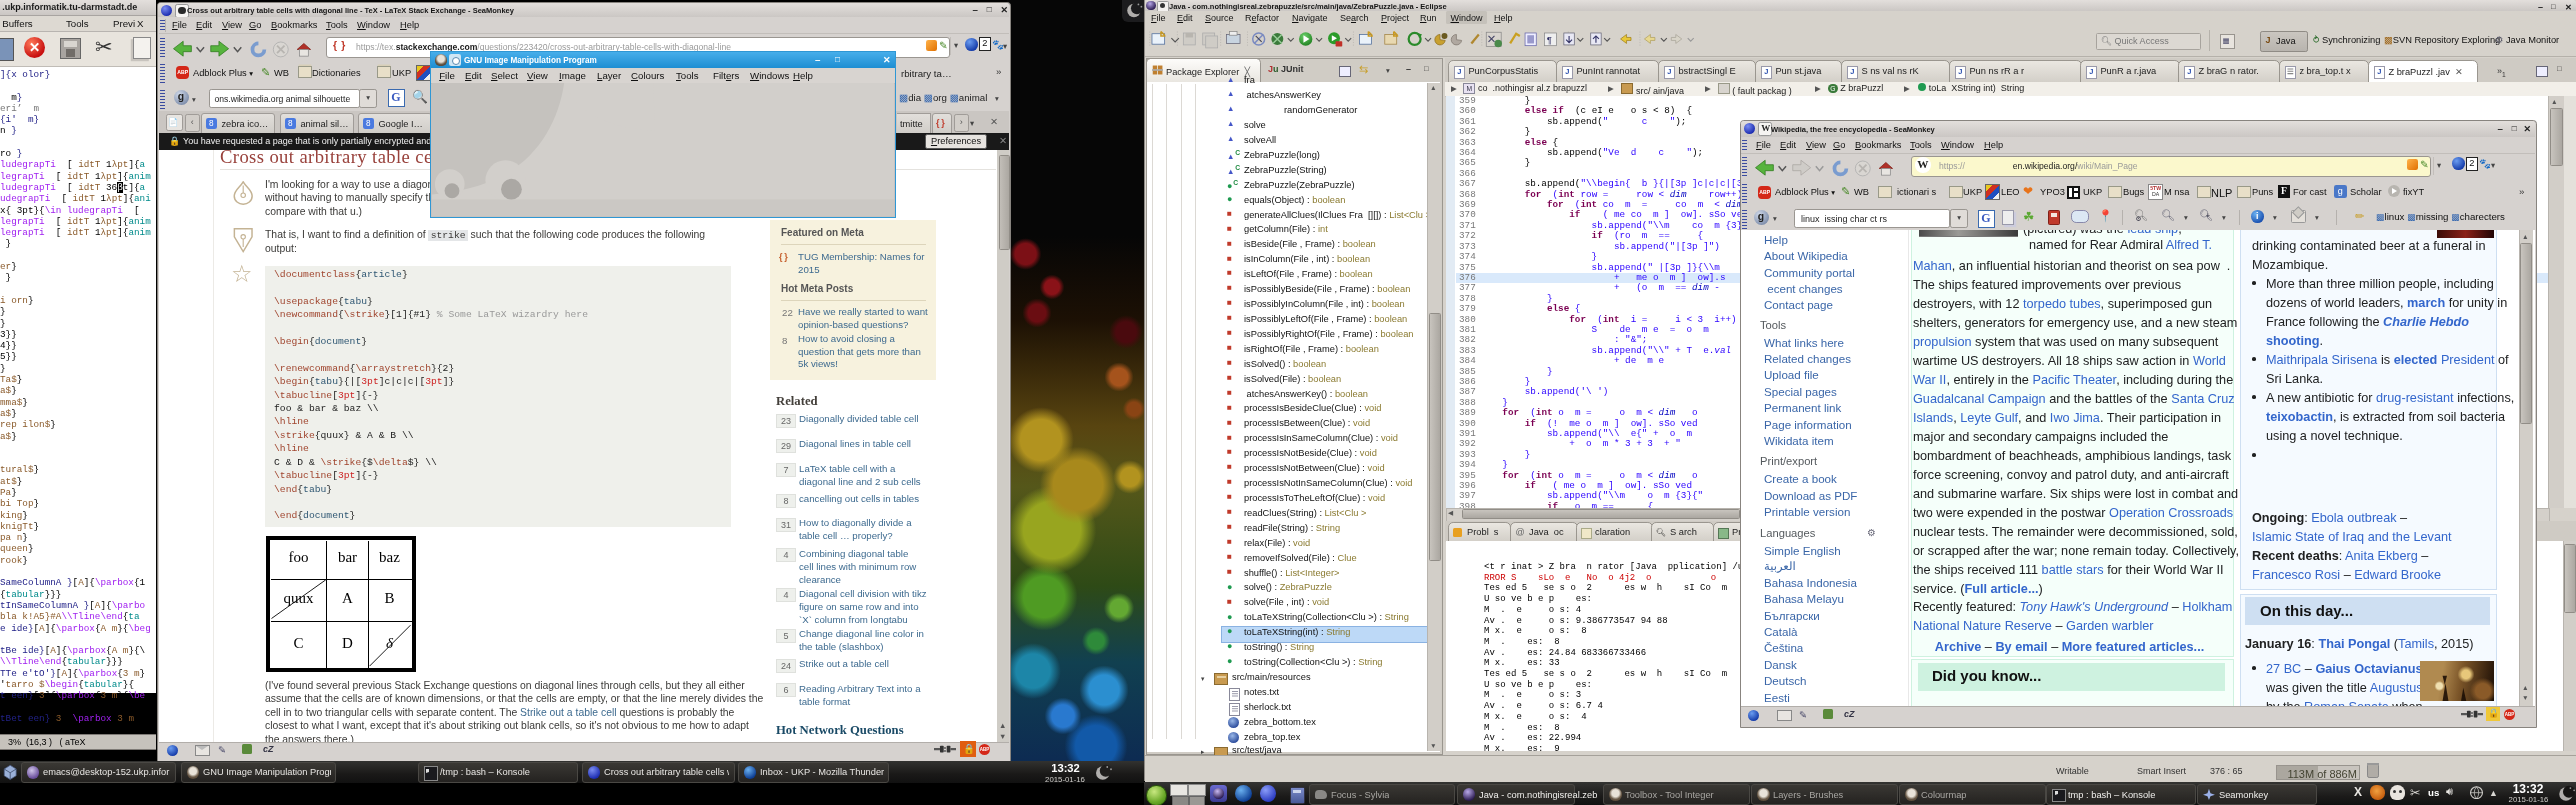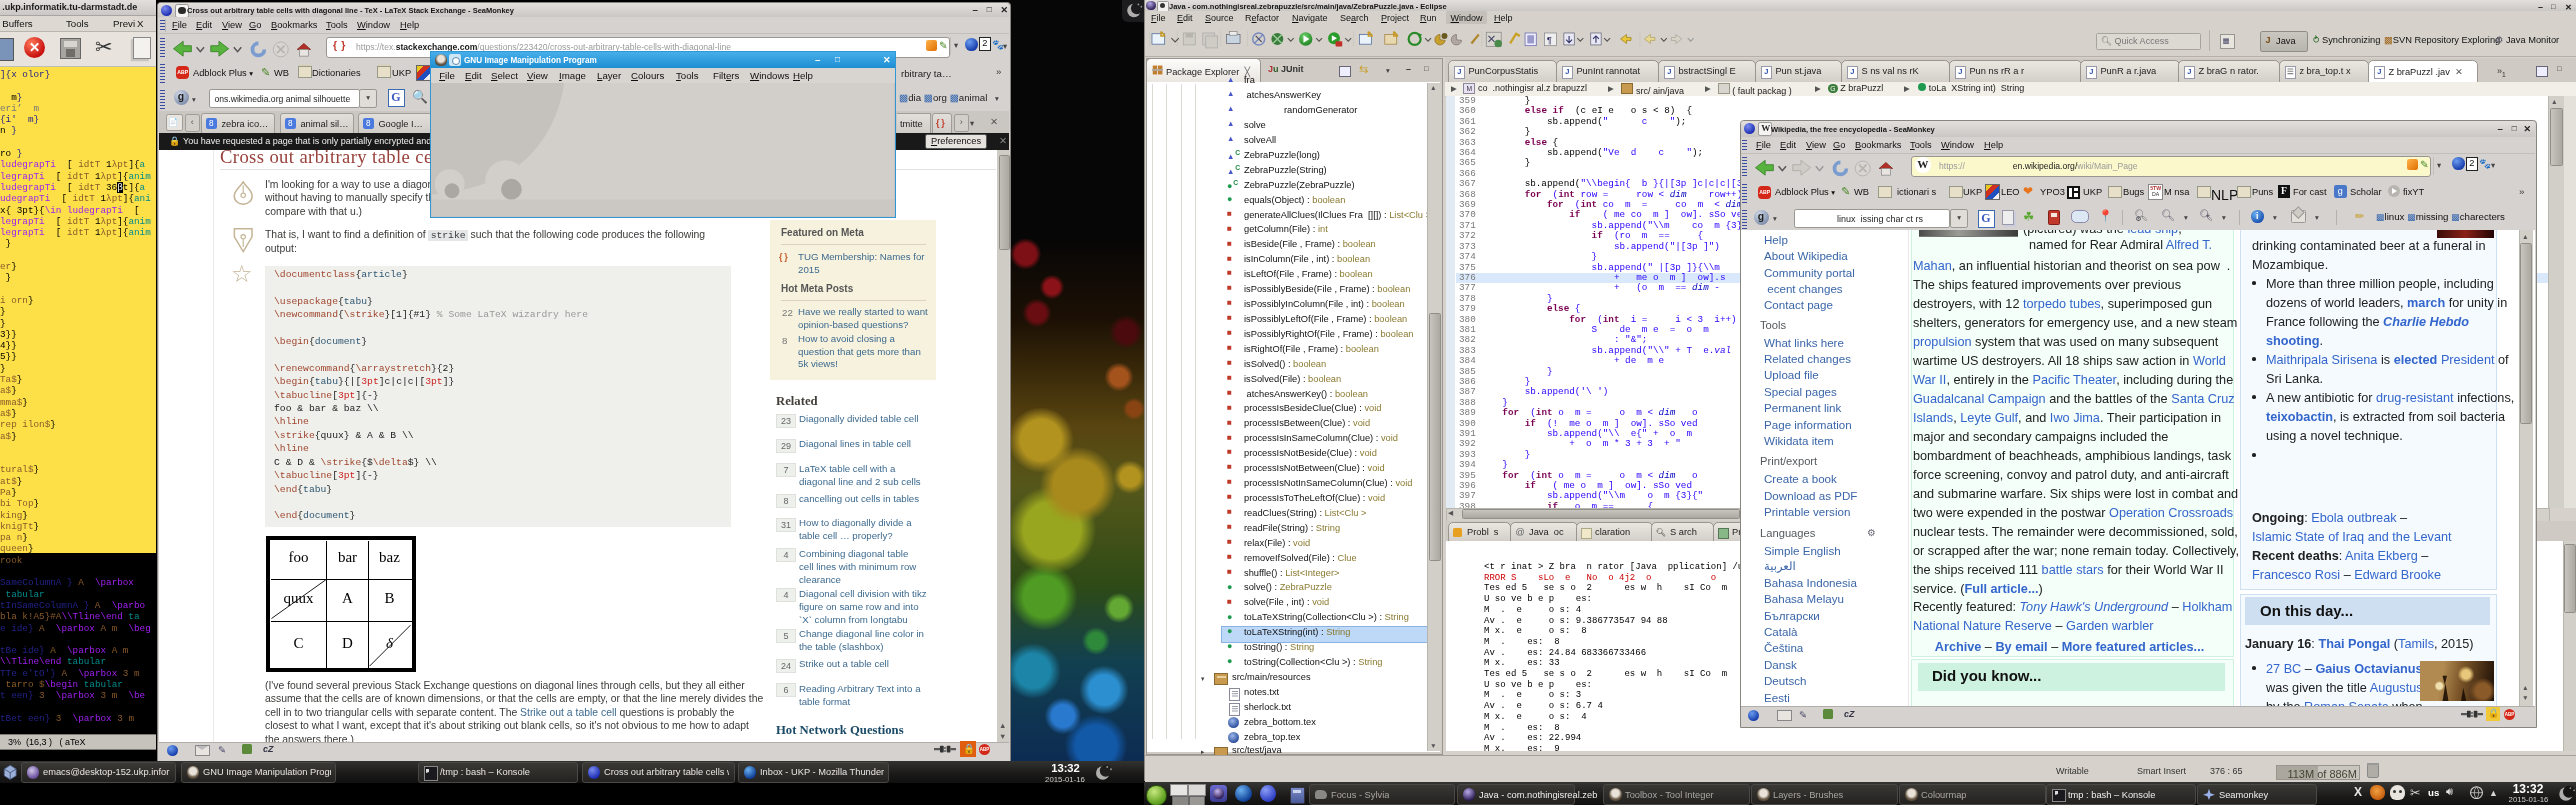--- a/index.html
+++ b/index.html
@@ -29,21 +29,21 @@
  radial-gradient(circle 22.4px at 56px 716px,#2979cf 0 50%,transparent 82%),
  radial-gradient(circle 37px at 89px 746px,#1259a8 0 55%,transparent 85%),
  linear-gradient(#060606 0 31%,#1c1004 42%,#584410 56%,#55571a 64%,#2e4a16 77%,#114050 87%,#0d2b52 100%);"></div>
 <div class="a" style="left:1122px;top:0;width:22.4px;height:21.6px;background:#1c1c1e;border-radius:0 0 0 6px;"><svg width="22.4" height="21.6" viewBox="0 0 30 29">
       <circle cx="16" cy="14" r="9" fill="#b0aeac"></circle>
       <circle cx="20" cy="11" r="8" fill="#1c1c1e"></circle>
       <circle cx="22" cy="6" r="1.2" fill="#999"></circle>
       <circle cx="26" cy="9" r="1.2" fill="#999"></circle>
     </svg></div>
 
-<div class="a" id="emacs" style="left:0;top:0;width:156px;height:553px;background:#fde047;text-decoration:underline;">
+<div class="a" id="emacs" style="left:0;top:0;width:156px;height:693px;background:#ffffff;text-decoration:underline;">
  <div class="a tb" style="left:0;top:0;width:156px;height:15px;border-bottom:0.7px solid #a8a4a1;">
   <span style="font-size:9px;font-weight:bold;color:#1a1a1a;position:absolute;left:2.2px;top:2.2px;">.ukp.informatik.tu-darmstadt.de</span>
  </div>
  <div class="a" style="left:0;top:15.7px;width:156px;height:15.7px;background:#ddd9d2;border-bottom:0.7px solid #b8b4b0;font-size:9.7px;color:#111;">
   <span class="a" style="left:2.2px;top:2.2px;">Buffers</span>
       <span class="a" style="left:66px;top:2.2px;">Tools</span>
       <span class="a" style="left:113px;top:2.2px;">Previ</span>
       <span class="a" style="left:137px;top:2.2px;">X</span>
  </div>
  <div class="a" style="left:0;top:32px;width:156px;height:34px;background:#e8e4dd;border-bottom:0.7px solid #c0bcb6;">
@@ -971,41 +971,41 @@
     <div style="position:absolute;left:1.5px;top:1.5px;width:3.7px;height:9.7px;background:#fff;"></div>
     <div style="position:absolute;left:6.7px;top:1.5px;width:4.5px;height:3.7px;background:#fff;"></div>
     <div style="position:absolute;left:6.7px;top:6.7px;width:4.5px;height:4.5px;background:#fff;"></div>
   </div>
 <div class="a" style="left:2083px;top:187px;font-size:9.3px;color:#111;">UKP</div>
 <div class="a" style="left:2108px;top:186px;width:12px;height:9.7px;background:#e8dfc8;border:0.7px solid #998;"></div>
 <div class="a" style="left:2123px;top:187px;font-size:9.3px;color:#111;">Bugs</div>
 <div class="a" style="left:2148px;top:184px;width:13.4px;height:14px;background:#fff;border:0.7px solid #888;font-size:5.2px;line-height:6px;color:#333;text-align:center;"><b style="color:#b03030;">5TW</b><br>DA</div>
 <div class="a" style="left:2164px;top:187px;font-size:9.3px;color:#111;">M nsa</div>
 <div class="a" style="left:2197px;top:186px;width:12px;height:9.7px;background:#e8dfc8;border:0.7px solid #998;"></div>
-<div class="a" style="left:2211px;top:187px;font-size:14px;color:#111;">NLP</div>
+<div class="a" style="left:2211px;top:187px;font-size:11px;color:#111;">NLP</div>
 <div class="a" style="left:2237px;top:186px;width:12px;height:9.7px;background:#e8dfc8;border:0.7px solid #998;"></div>
 <div class="a" style="left:2252px;top:187px;font-size:9.3px;color:#111;">Puns</div>
 <div class="a" style="left:2278px;top:185px;width:12px;height:12.7px;background:#111;color:#fff;font-size:9.7px;text-align:center;line-height:12.7px;font-family:'Liberation Serif',serif;font-weight:bold;">F</div>
 <div class="a" style="left:2293px;top:187px;font-size:9.3px;color:#111;">For cast</div>
 <div class="a" style="left:2334px;top:185px;width:12.7px;height:12.7px;background:#4a78c8;border-radius:2.2px;color:#fff;font-size:9px;text-align:center;line-height:12.7px;">g</div>
 <div class="a" style="left:2350px;top:187px;font-size:9.3px;color:#111;">Scholar</div>
 <div class="a" style="left:2388px;top:185px;width:12px;height:12px;border-radius:50%;background:#b8b5b0;">
     <div style="position:absolute;left:3.7px;top:3px;border-left:5.2px solid #fff;border-top:3px solid transparent;border-bottom:3px solid transparent;"></div>
   </div>
 <div class="a" style="left:2403px;top:187px;font-size:9.3px;color:#111;">fixYT</div>
 <div class="a" style="left:2519px;top:186px;font-size:9.7px;color:#333;">»</div>
 
 <div class="a" style="left:1741px;top:207px;width:794px;height:23px;background:#d6d2cf;"></div>
 <div class="a" style="left:1742px;top:209px;width:5.2px;height:20px;background:repeating-linear-gradient(#d6d2cf 0 0.7px,#3a4ba0 0.7px 2.2px,#d6d2cf 2.2px 3px) 0 0/2.2px 100%;"></div>
 <div class="a" style="left:1754px;top:210px;width:15px;height:15px;border-radius:50%;background:radial-gradient(circle at 35% 30%,#cfd8e8,#7a8aa8 80%);">
     <span style="position:absolute;left:3.7px;top:0.7px;font-size:10.4px;font-weight:bold;color:#222;">g</span>
   </div>
 <div class="a" style="left:1773px;top:214px;font-size:7.5px;color:#444;">▾</div>
 <div class="a" style="left:1794px;top:209px;width:154px;height:17px;background:#fff;border:0.7px solid #9a9691;border-radius:2.2px;">
-    <span style="position:absolute;left:6px;top:3.7px;font-size:9px;color:#222;white-space:nowrap;margin-left:36px;">linux&nbsp; issing char ct rs</span>
+    <span style="position:absolute;left:6px;top:3.7px;font-size:9px;color:#222;white-space:nowrap;">linux&nbsp; issing char ct rs</span>
   </div>
 <div class="a" style="left:1950px;top:209px;width:16.4px;height:17px;background:#e0dcd8;border:0.7px solid #9a9691;border-radius:2.2px;text-align:center;font-size:7.5px;color:#444;line-height:16.4px;">▾</div>
 <div class="a" style="left:1978px;top:210px;width:15px;height:15.7px;background:#fff;border:0.7px solid #3a6ab0;">
     <span style="position:absolute;left:2.2px;top:0px;font-size:12px;font-weight:bold;color:#3a5ac0;font-family:'Liberation Serif',serif;">G</span>
   </div>
 <div class="a" style="left:2002px;top:210px;width:10.4px;height:12.7px;background:#eee;border:0.7px solid #99a;box-shadow:2.2px 2.2px 0 #ccd;"></div>
 <div class="a" style="left:2023px;top:209px;font-size:12.7px;color:#5aa832;">☘</div>
 <div class="a" style="left:2048px;top:210px;width:9.7px;height:13.4px;background:#c0392b;border-radius:1.5px;border:0.7px solid #802018;">
     <div style="position:absolute;left:1.5px;top:1.5px;width:6.7px;height:4.5px;background:#f4e8e0;"></div>
   </div>

